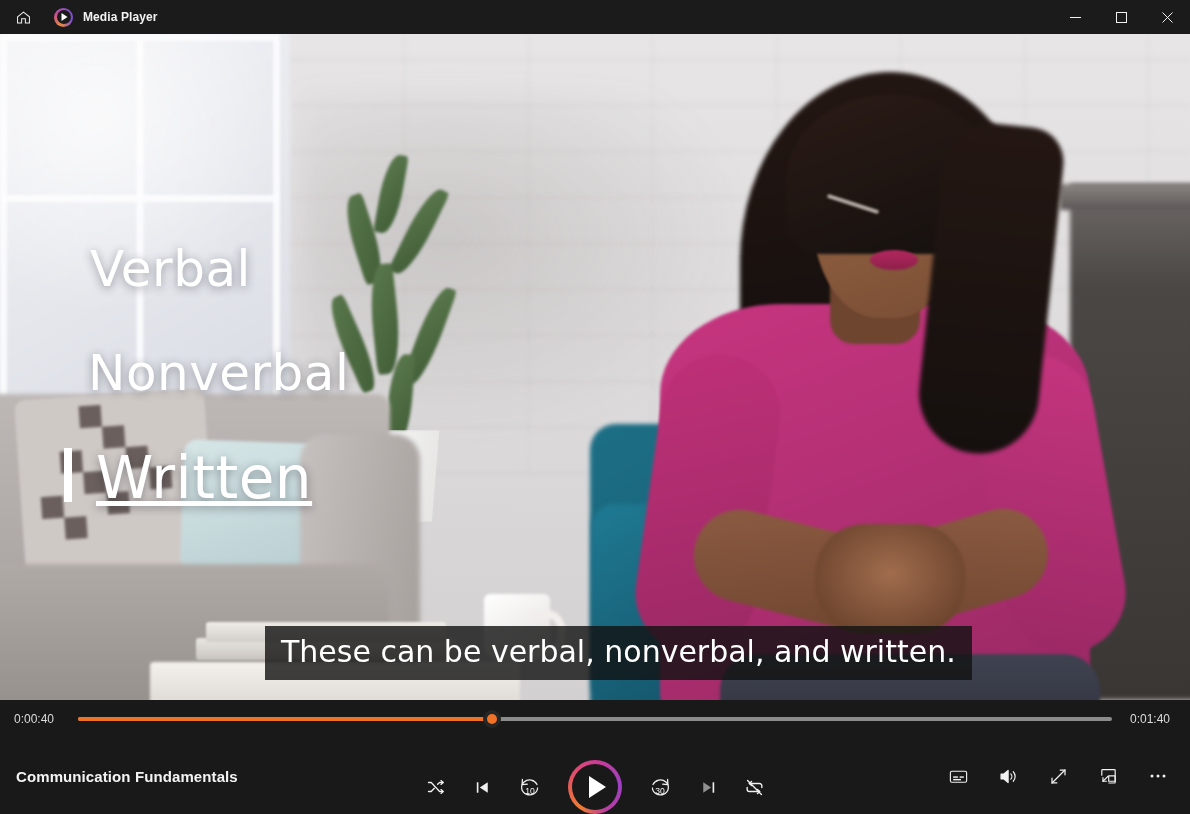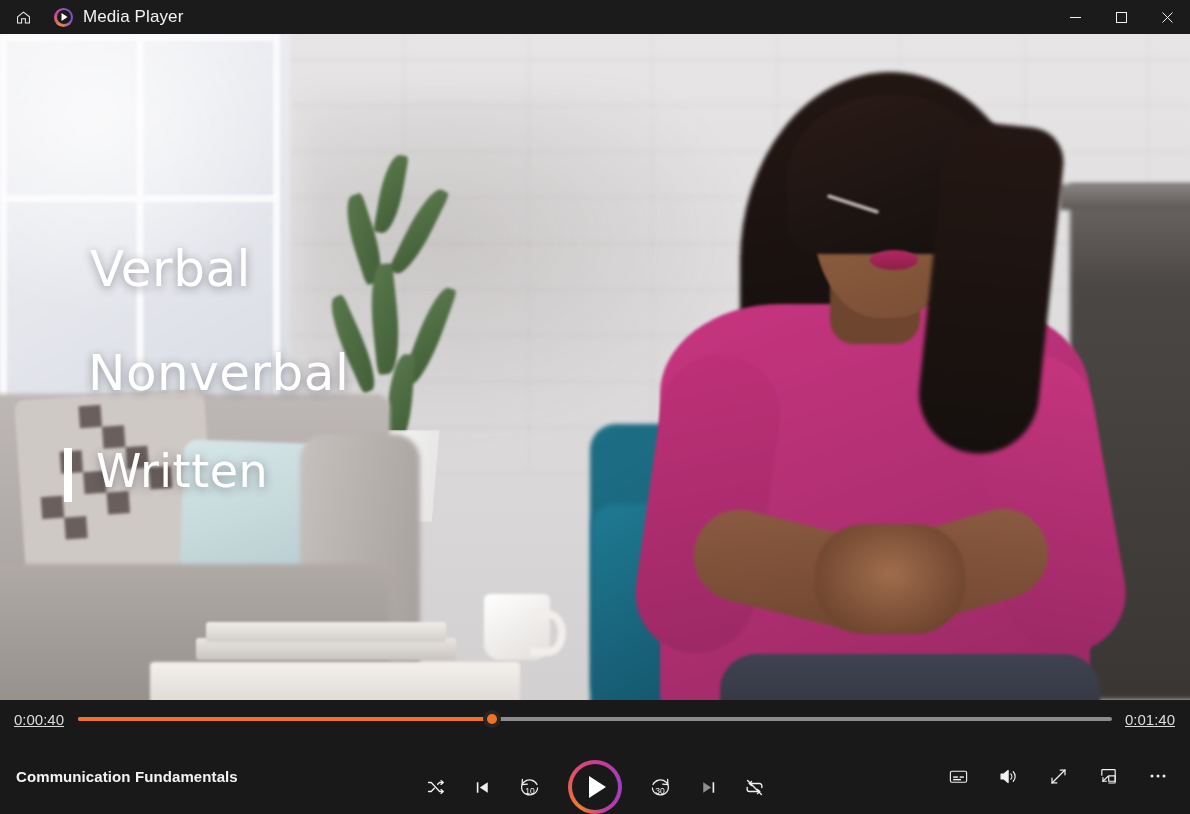--- a/index.html
+++ b/index.html
@@ -45,21 +45,21 @@
     border-left: 6px solid #fff;
     border-top: 4px solid transparent;
     border-bottom: 4px solid transparent;
   }
   .brand-logo::before {
     content: ""; position: absolute;
     inset: 2.5px; border-radius: 50%;
     background: #1b1b1b;
   }
   .brand-title {
-    font-size: 17px; color: #f2f2f2; letter-spacing: .1px;
+    font-size: 12px; color: #f2f2f2; letter-spacing: .1px; font-weight: bold;
   }
   .tb-spacer { flex: 1; }
   .wincontrols { display: flex; height: 34px; }
   .wc {
     width: 46px; height: 34px;
     display: flex; align-items: center; justify-content: center;
     cursor: pointer;
   }
 
   
@@ -321,21 +321,21 @@
   .word {
     position: absolute;
     color: #ffffff;
     font-family: "DejaVu Sans", sans-serif;
     font-weight: 400;
     letter-spacing: .5px;
     text-shadow: 0 2px 10px rgba(40,40,50,.45);
   }
   .word-verbal     { left: 90px;  top: 206px; font-size: 50px; }
   .word-nonverbal  { left: 88px;  top: 310px; font-size: 50px; }
-  .word-written    { left: 96px;  top: 410px; font-size: 46px; }
+  .word-written    { left: 96px;  top: 410px; font-size: 58px; text-decoration: underline; }
   .word-caret {
     position: absolute; left: 64px; top: 414px;
     width: 8px; height: 54px; background: #fff;
   }
 
   
   .caption {
     position: absolute;
     left: 265px; top: 592px;
     padding: 6px 16px 8px 16px;
@@ -353,25 +353,24 @@
     background: #191919;
     position: relative; z-index: 20;
   }
   .seek-row {
     height: 38px;
     display: flex; align-items: center;
     padding: 0 14px;
     gap: 12px;
   }
   .time {
-    font-size: 15px; color: #dcdcdc;
+    font-size: 12px; color: #dcdcdc;
     font-family: "Liberation Sans", sans-serif;
     width: 52px;
     flex: 0 0 52px;
-    text-decoration: underline;
   }
   .time.right { text-align: center; }
   .seek {
     position: relative; flex: 1 1 auto; height: 18px;
     display: flex; align-items: center;
     cursor: pointer;
   }
   .seek-track {
     position: absolute; left: 0; right: 0; top: 50%;
     transform: translateY(-50%);
@@ -556,20 +555,21 @@
       <div class="book1"></div>
       <div class="book2"></div>
       <div class="mug"></div>
     </div>
 
     <div class="word-caret"></div>
     <div class="word word-verbal">Verbal</div>
     <div class="word word-nonverbal">Nonverbal</div>
     <div class="word word-written">Written</div>
 
+    <div class="caption">These can be verbal, nonverbal, and written.</div>
   </div>
 
   <div class="transport">
 
     <div class="seek-row">
       <span class="time">0:00:40</span>
       <div class="seek">
         <div class="seek-track" style="background: rgb(140, 140, 140);"></div>
         <div class="seek-fill" id="seekFill" style="width: 40%; background: rgb(240, 114, 39);"></div>
         <div class="seek-thumb" id="seekThumb" style="left: 40%;"></div>

